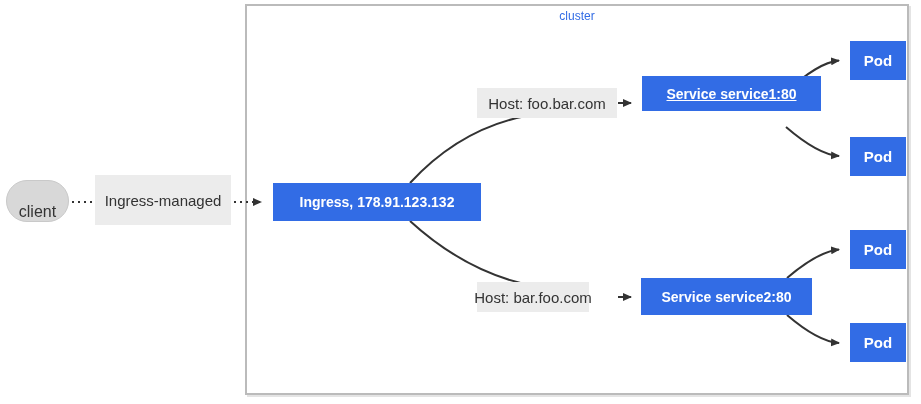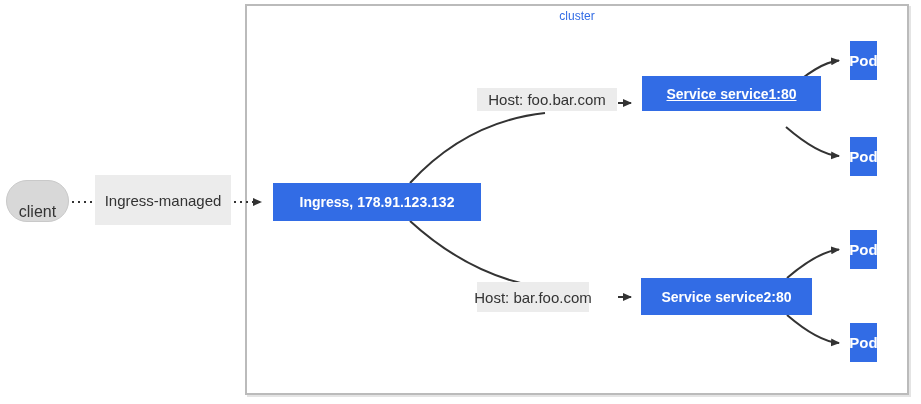--- a/index.html
+++ b/index.html
@@ -75,35 +75,35 @@
     background: var(--node-blue);
     color: var(--node-text);
     font-weight: bold;
     display: flex; align-items: center; justify-content: center;
     white-space: nowrap;
   }
   .ingress-node { left: 273px; top: 183px; width: 208px; height: 38px; font-size: 14px; }
   .service-node { font-size: 14px; }
   .service-1 { left: 642px; top: 76px;  width: 179px; height: 35px; text-decoration: underline; }
   .service-2 { left: 641px; top: 278px; width: 171px; height: 37px; }
-  .pod-node { width: 27px; height: 39px; font-size: 15px; left: 850px; }
+  .pod-node { width: 56px; height: 39px; font-size: 15px; left: 850px; }
   .pod-1 { top: 41px; }
   .pod-2 { top: 137px; }
   .pod-3 { top: 230px; }
   .pod-4 { top: 323px; }
 
   
   .host-label {
     background: var(--edge-label-bg);
     display: flex; align-items: center; justify-content: center;
     font-size: 15px;
     color: var(--text-dark);
     white-space: nowrap;
   }
-  .host-1 { left: 477px; top: 88px;  width: 140px; height: 23px; }
+  .host-1 { left: 477px; top: 88px;  width: 140px; height: 30px; }
   .host-2 { left: 477px; top: 282px; width: 112px; height: 30px; }
 </style>
 </head>
 <body>
 
 <div class="stage">
 
   <div class="abs cluster-box"></div>
 
   <svg class="abs edges" width="921" height="404" viewBox="0 0 921 404">

